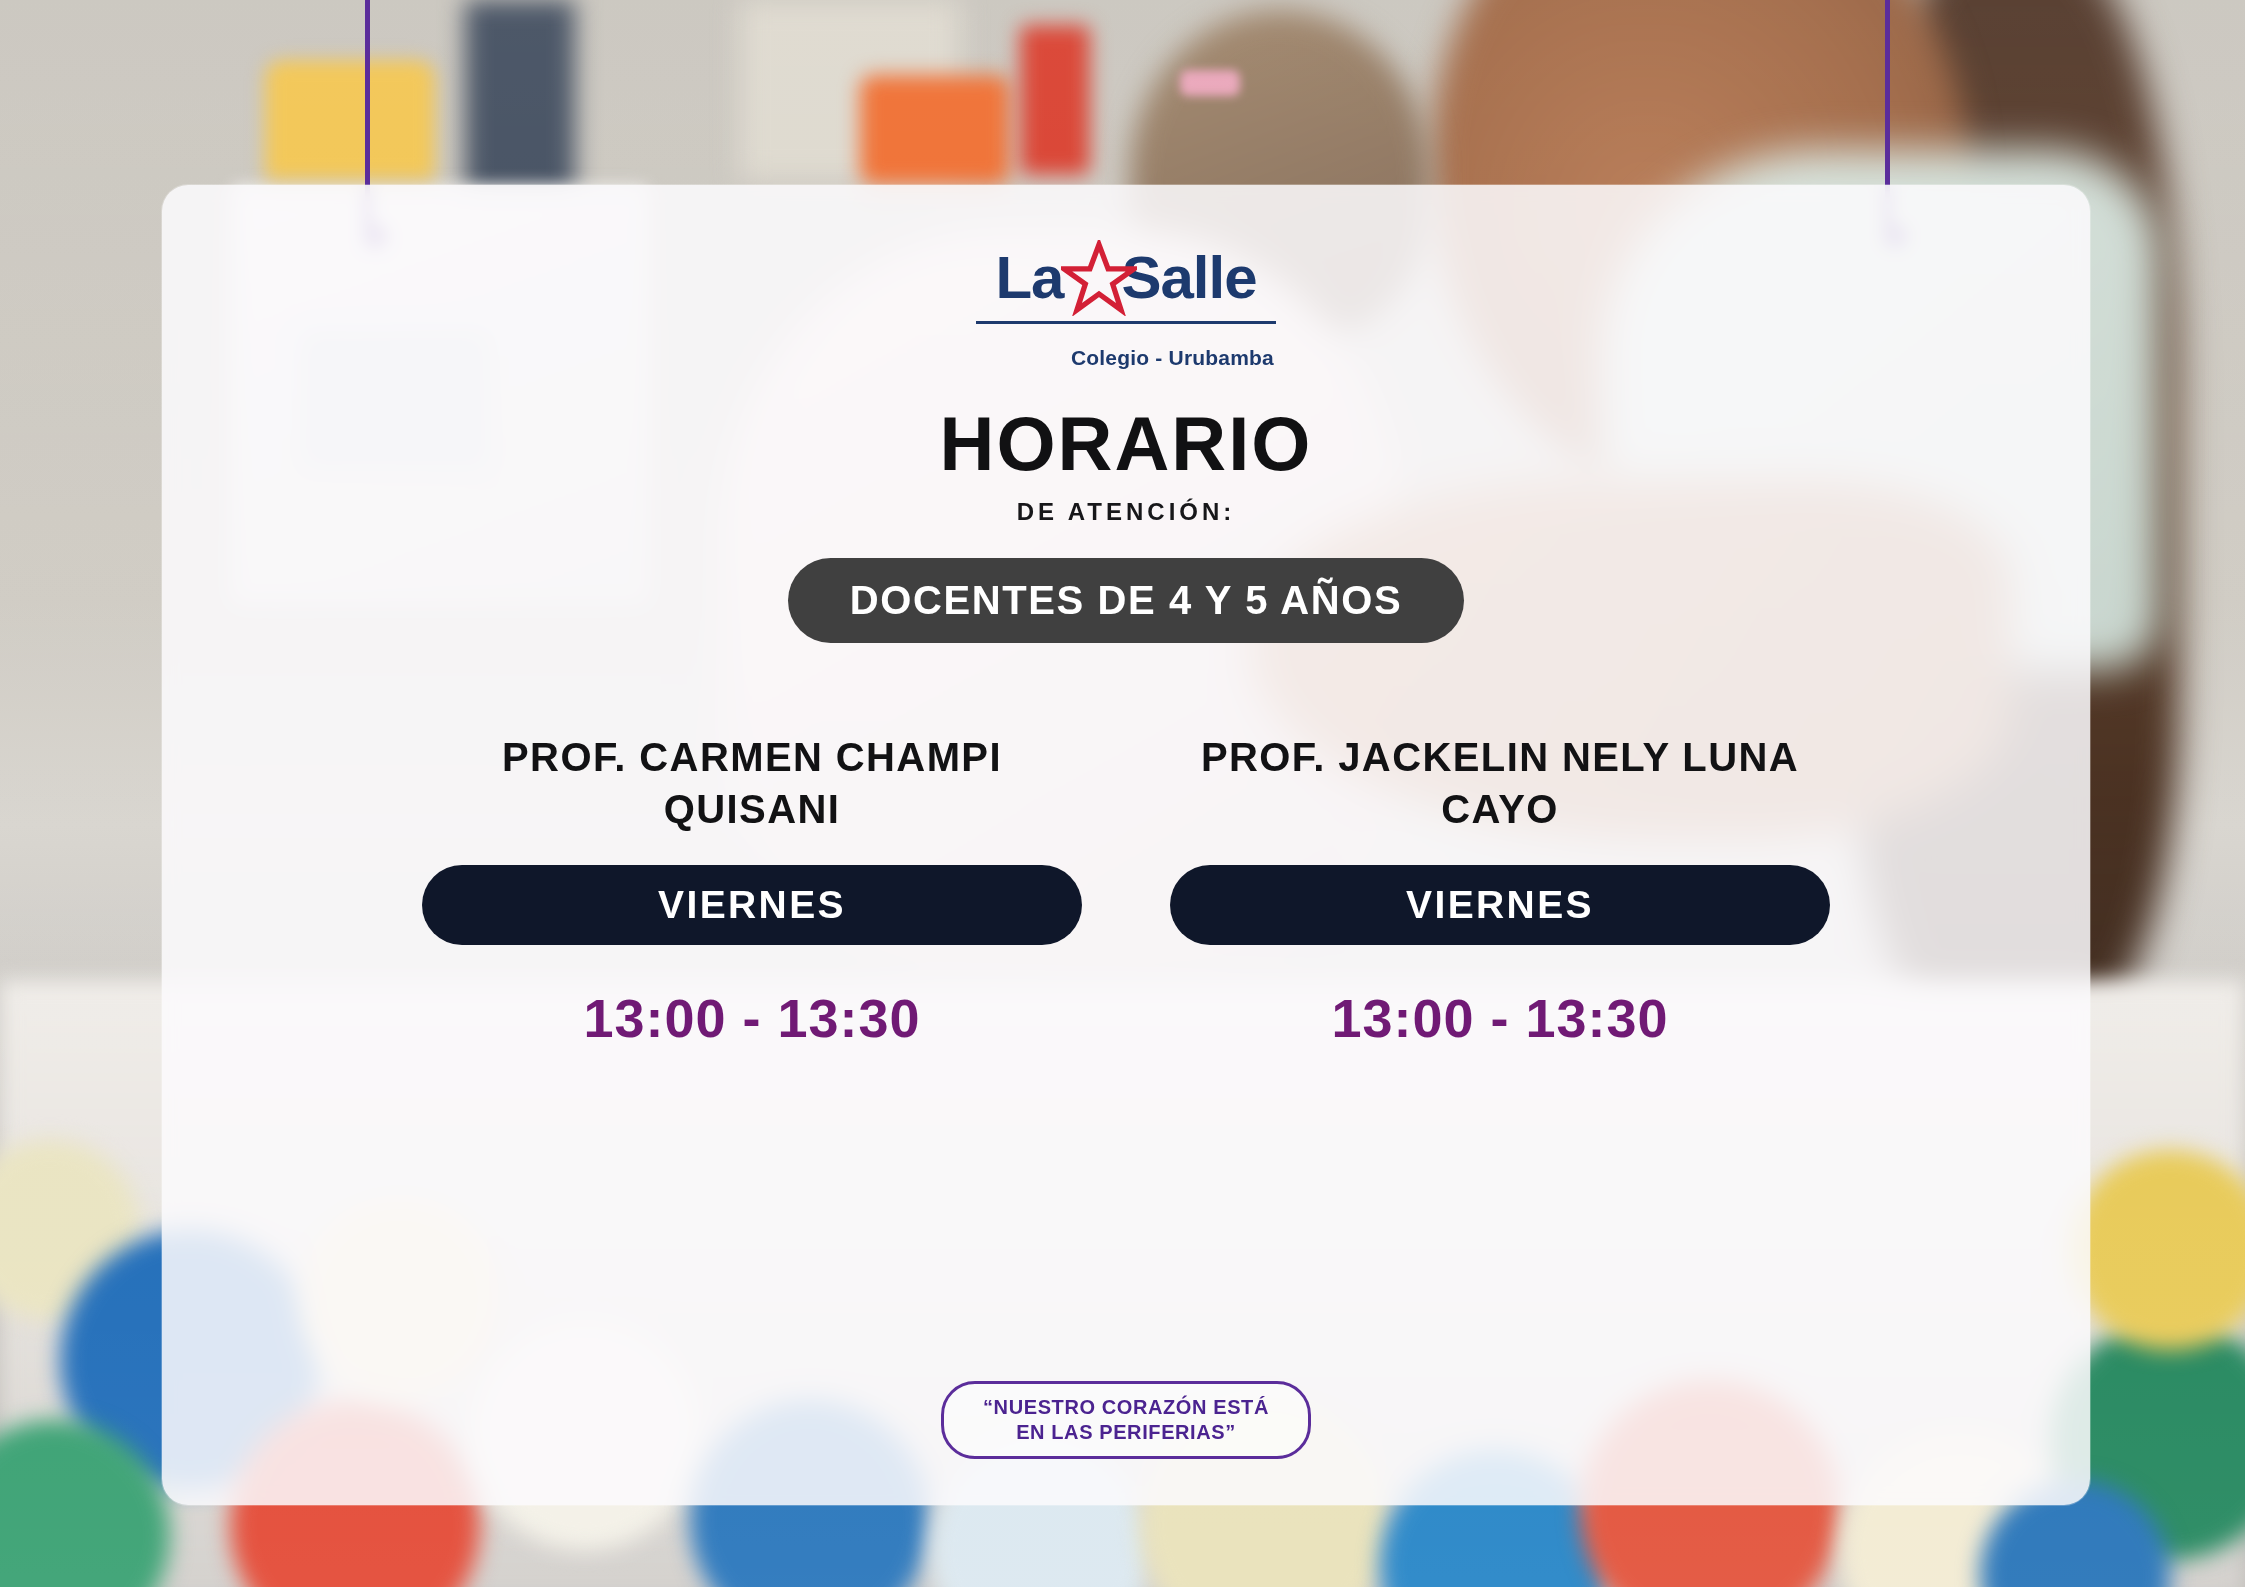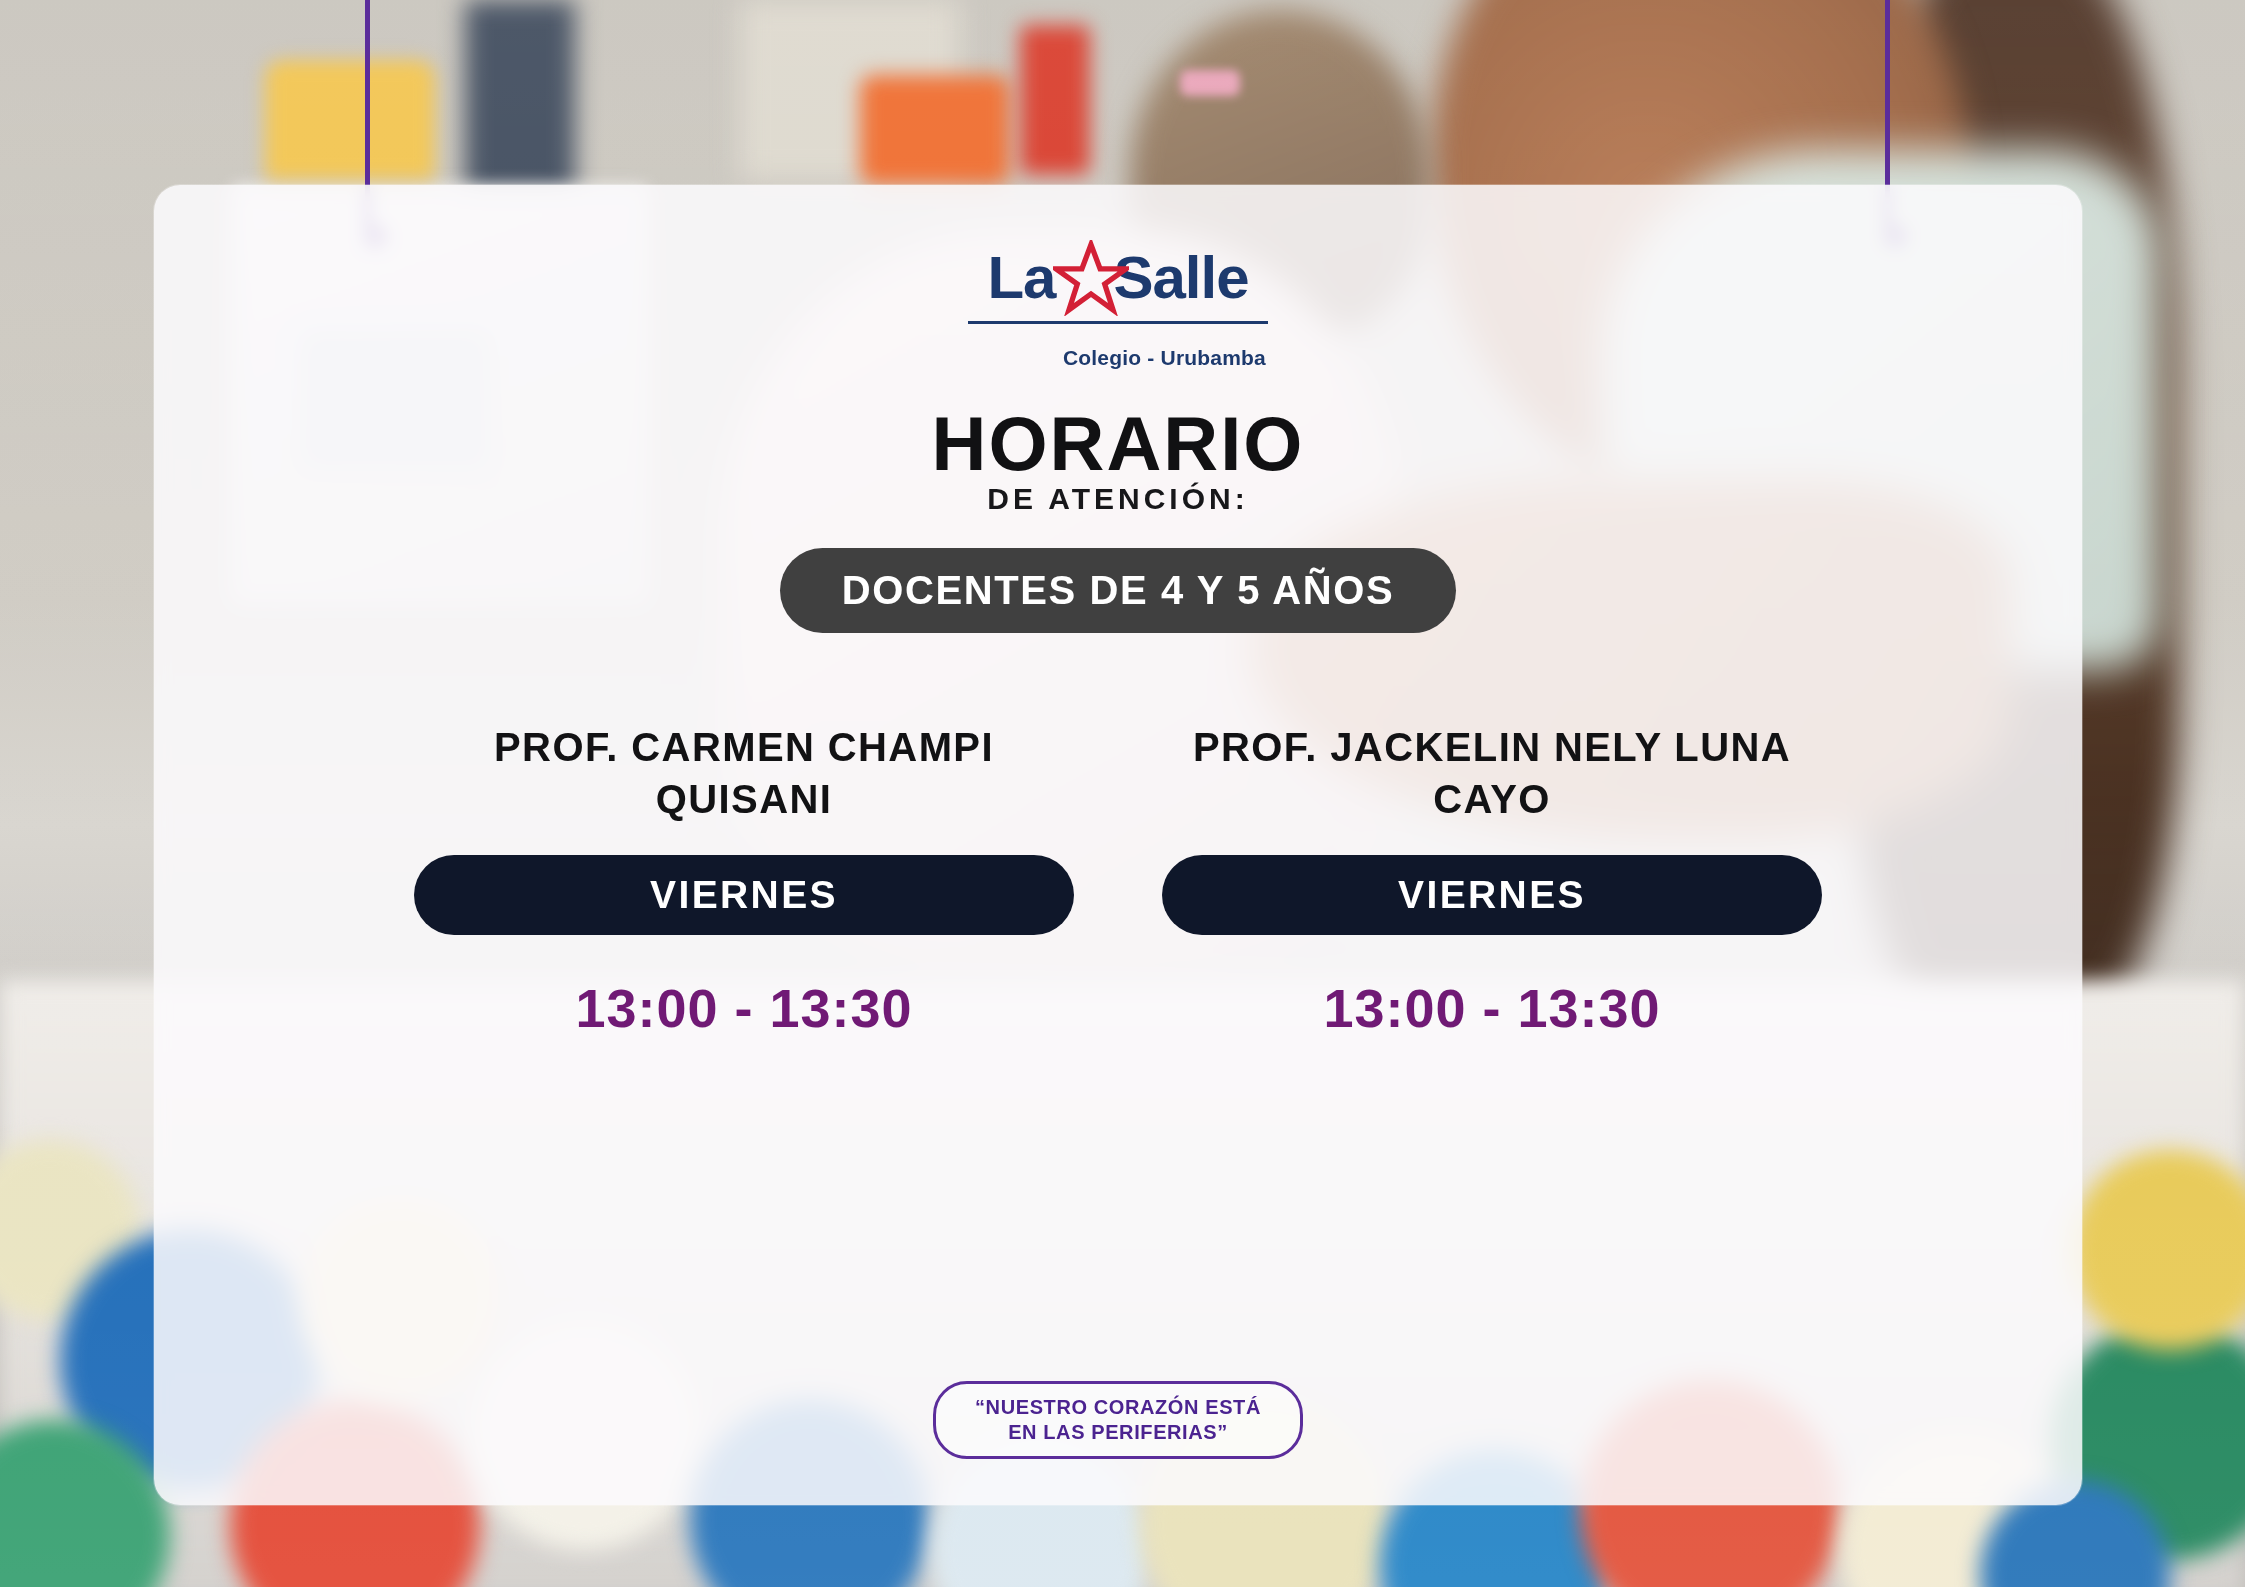--- a/index.html
+++ b/index.html
@@ -132,21 +132,21 @@
     width:5px; background:#5b2d9b; margin:0 auto;
   }
   .pin .ring {
     width:22px; height:22px; border:5px solid #5b2d9b; border-radius:50%;
     margin:-2px auto 0; background:transparent;
   }
 
   
   #card {
     position:absolute;
-    left:154px;
+    left:162px;
     top:185px;
     width:1928px;
     height:1320px;
     border-radius:26px;
     background: rgba(252,250,253,0.86);
     backdrop-filter: blur(8px);
     -webkit-backdrop-filter: blur(8px);
     box-shadow: 0 0 0 1px rgba(255,255,255,0.25);
     overflow:hidden;
     display:flex;
@@ -202,24 +202,24 @@
   #title {
     margin-top:36px;
     font-family:"Liberation Sans", sans-serif;
     font-weight:bold;
     font-size:76px;
     letter-spacing:2px;
     color:#111113;
     line-height:1;
   }
   #subtitle {
-    margin-top:0;
-    font-family:"Liberation Sans", sans-serif;
-    font-weight:bold;
-    font-size:30px;
+    margin-top:16px;
+    font-family:"Liberation Sans", sans-serif;
+    font-weight:bold;
+    font-size:24px;
     letter-spacing:4px;
     color:#17171a;
   }
 
   
   #audience-pill {
     margin-top:32px;
     background:#404040;
     color:#ffffff;
     border-radius:46px;

